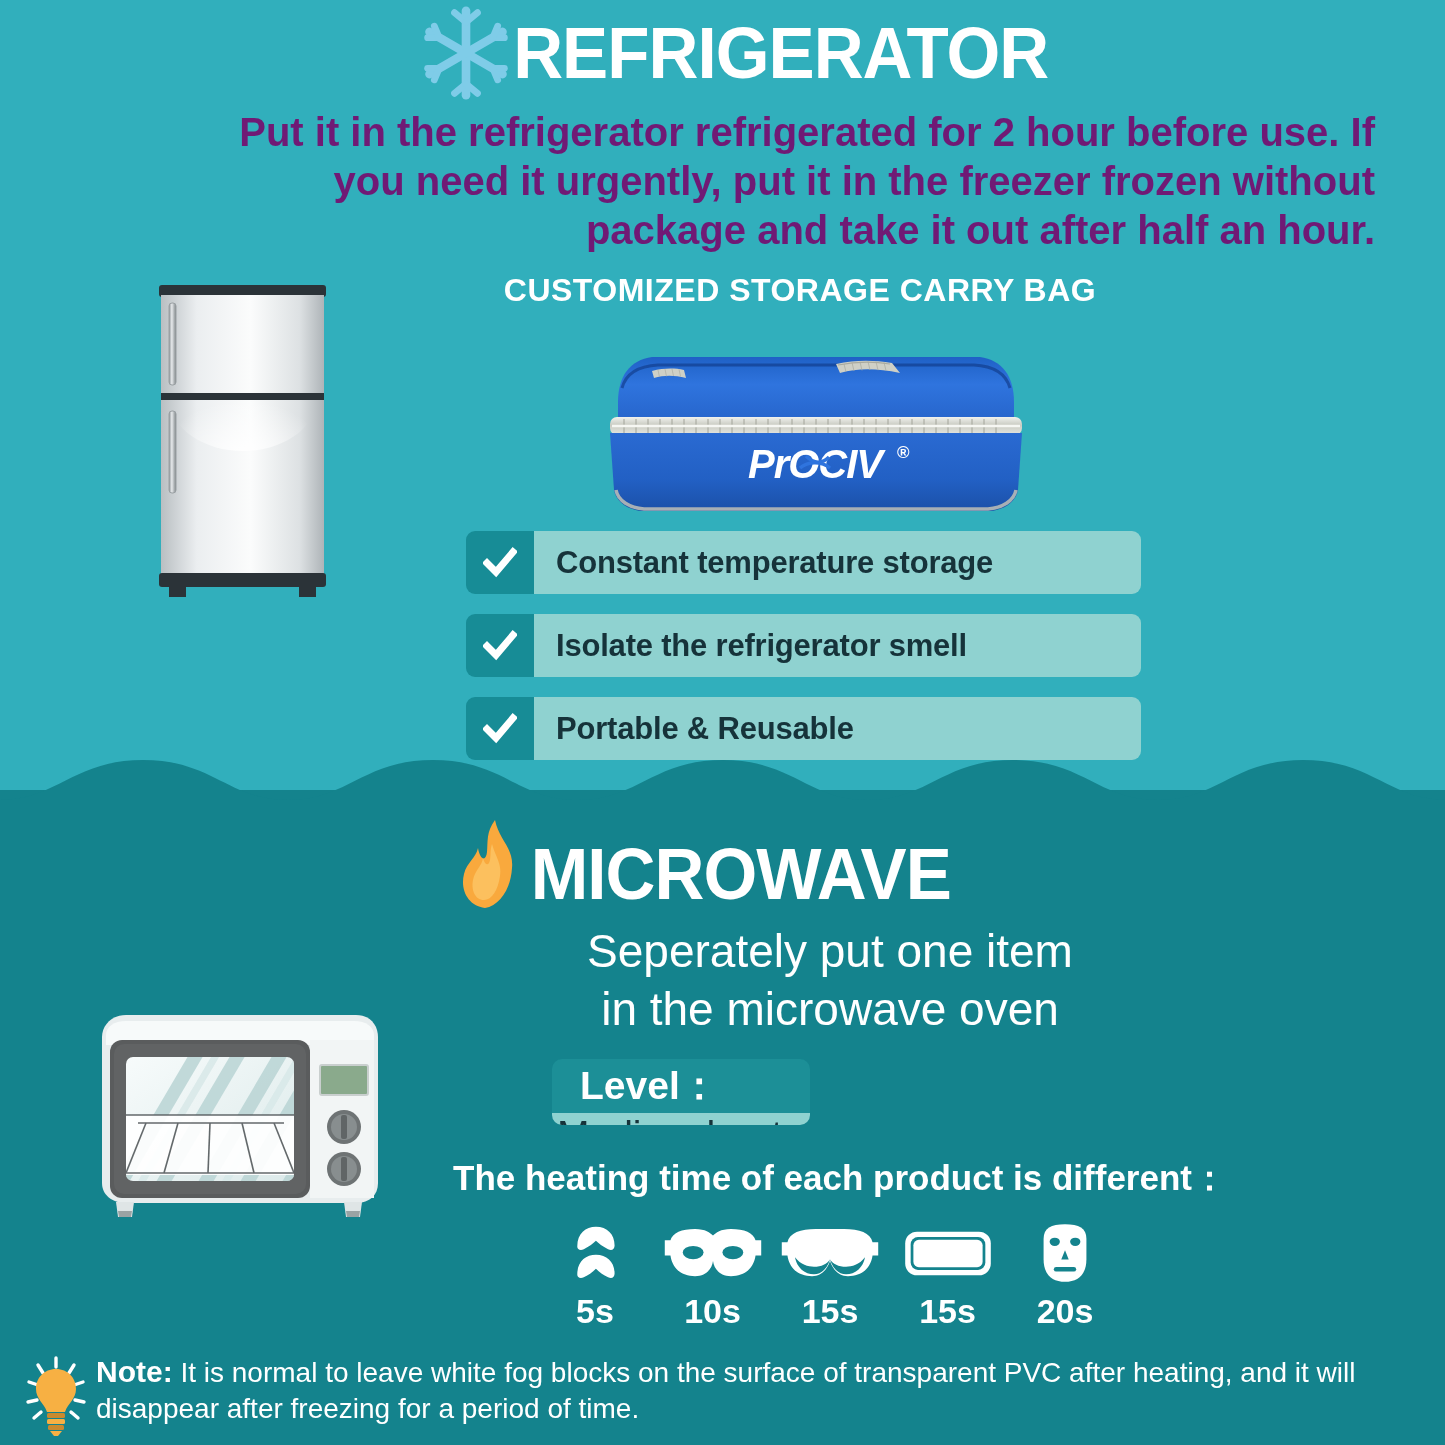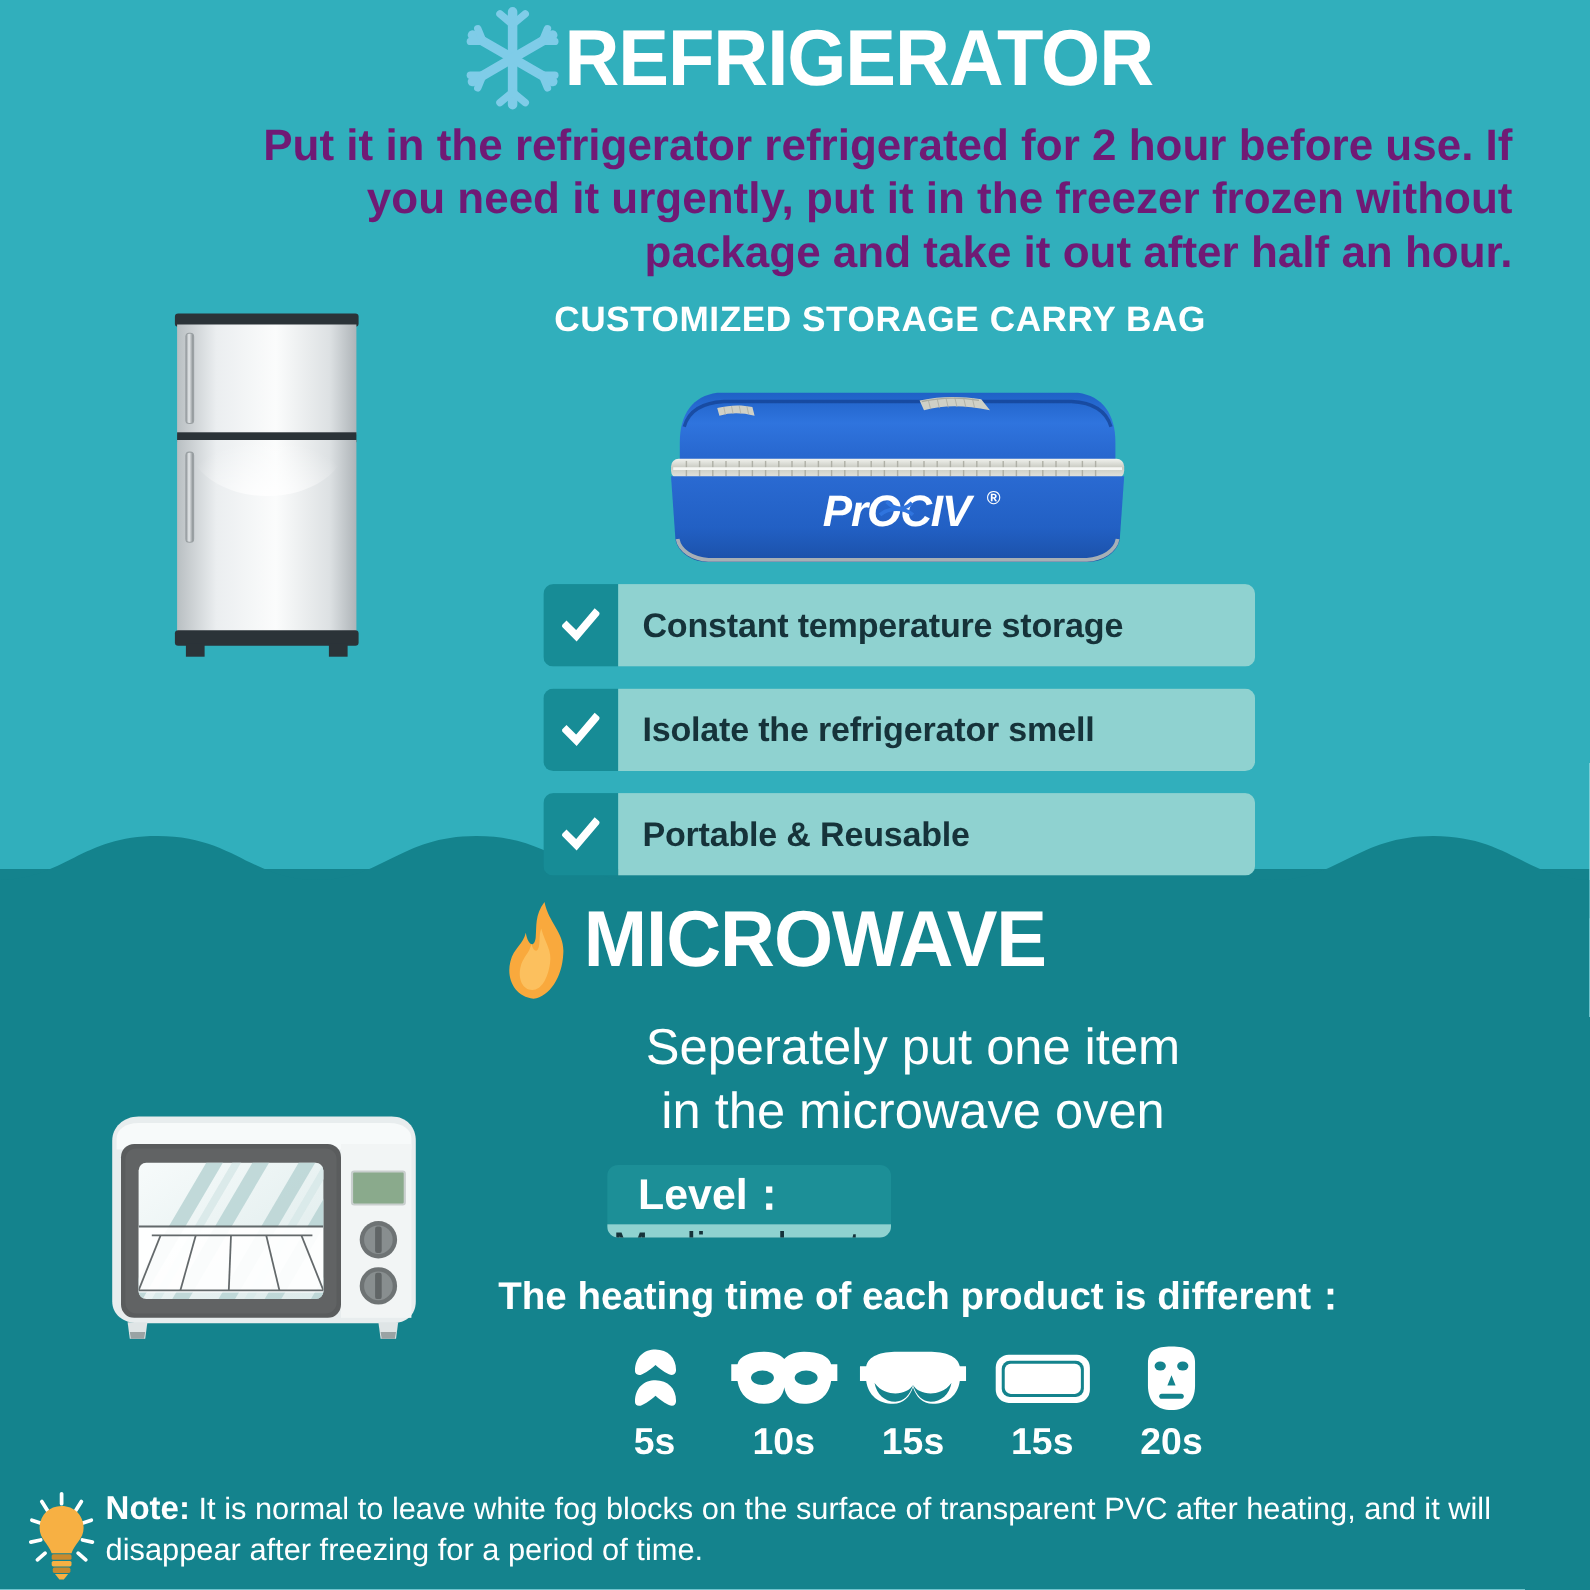--- a/index.html
+++ b/index.html
@@ -94,25 +94,24 @@
 
   
   .features {
     position: absolute;
     left: 466px; top: 531px;
     width: 675px;
   }
   .feat-row {
     display: flex;
     align-items: stretch;
-    height: 75px;
+    height: 63px;
     margin-bottom: 20px;
     border-radius: 9px;
     overflow: hidden;
-    margin-left: 28px;
   }
   .feat-check {
     width: 68px;
     background: #178c96;
     display: flex;
     align-items: center;
     justify-content: center;
     flex: none;
   }
   .feat-label {
@@ -126,21 +125,21 @@
     color: #16333a;
     letter-spacing: -0.2px;
   }
 
   
   .mw-head {
     position: absolute;
     left: 0; top: 818px;
     width: 1413px; height: 92px;
     display: flex;
-    align-items: flex-start;
+    align-items: flex-end;
     justify-content: center;
   }
   .flame-wrap {
     position: relative;
     width: 74px; height: 92px;
     margin-right: -6px;
     flex: none;
   }
   .mw-title {
     font-size: 72px;

